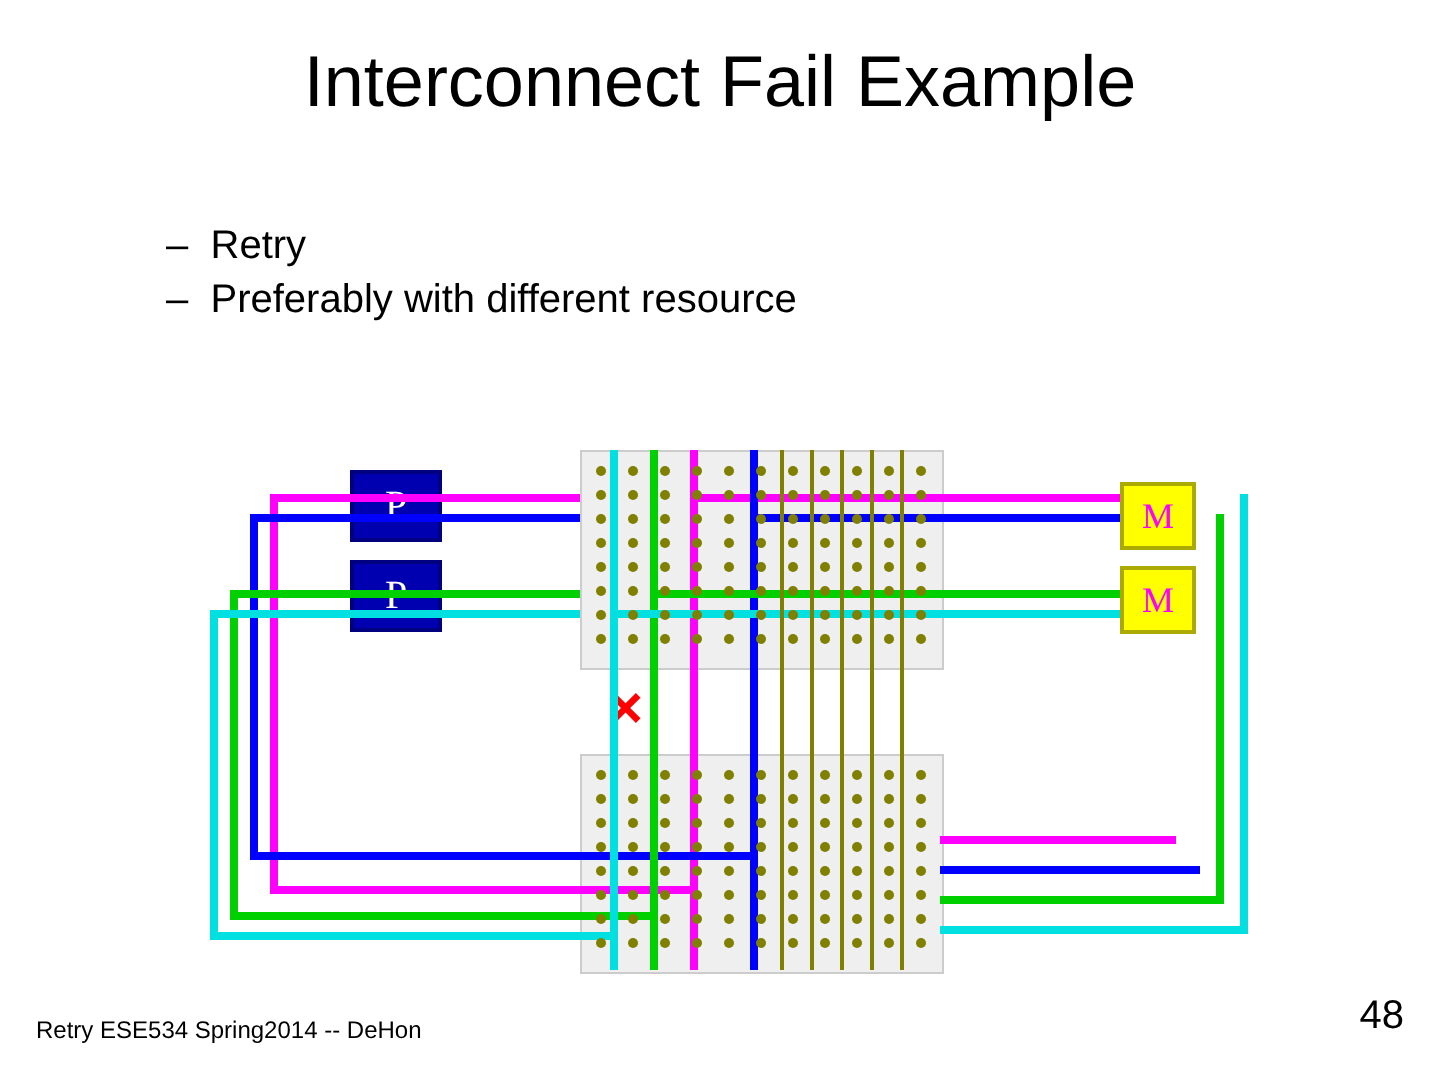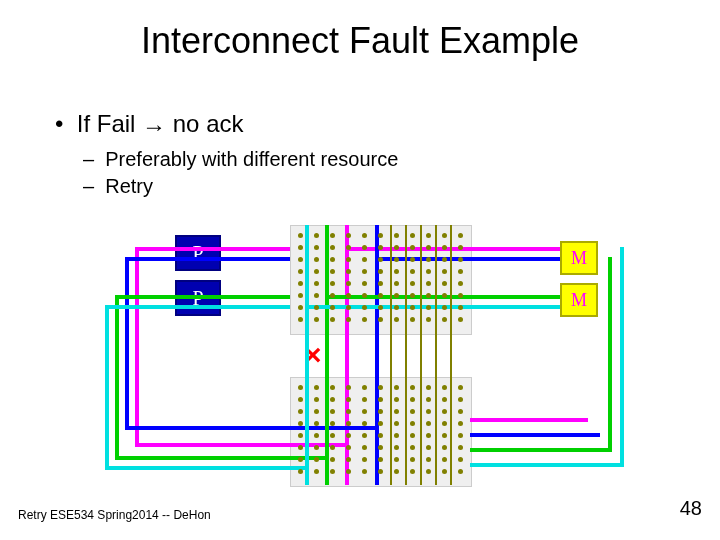--- a/index.html
+++ b/index.html
@@ -97,31 +97,28 @@
     position: absolute;
     width: 5px;
     height: 5px;
     border-radius: 50%;
     background: #808000;
   }
 </style>
 </head>
 <body>
 
-<div class="title">Interconnect Fault Example</div>
+<div class="title">Interconnect Fail Example</div>
 
 <div class="bullets">
-  <div class="b1">
-    •&nbsp; <span>If Fail → no ack</span>
+  <div class="sub">
+    –&nbsp; <span>Retry</span>
   </div>
   <div class="sub">
     –&nbsp; <span>Preferably with different resource</span>
-  </div>
-  <div class="sub">
-    –&nbsp; <span>Retry</span>
   </div>
 </div>
 
 <div class="diagram">
 
   <div class="box-p" style="left:95px; top:10px;">P</div>
   <div class="box-p" style="left:95px; top:55px;">P</div>
 
   <div class="box-m" style="left:480px; top:16px;">M</div>
   <div class="box-m" style="left:480px; top:58px;">M</div>

